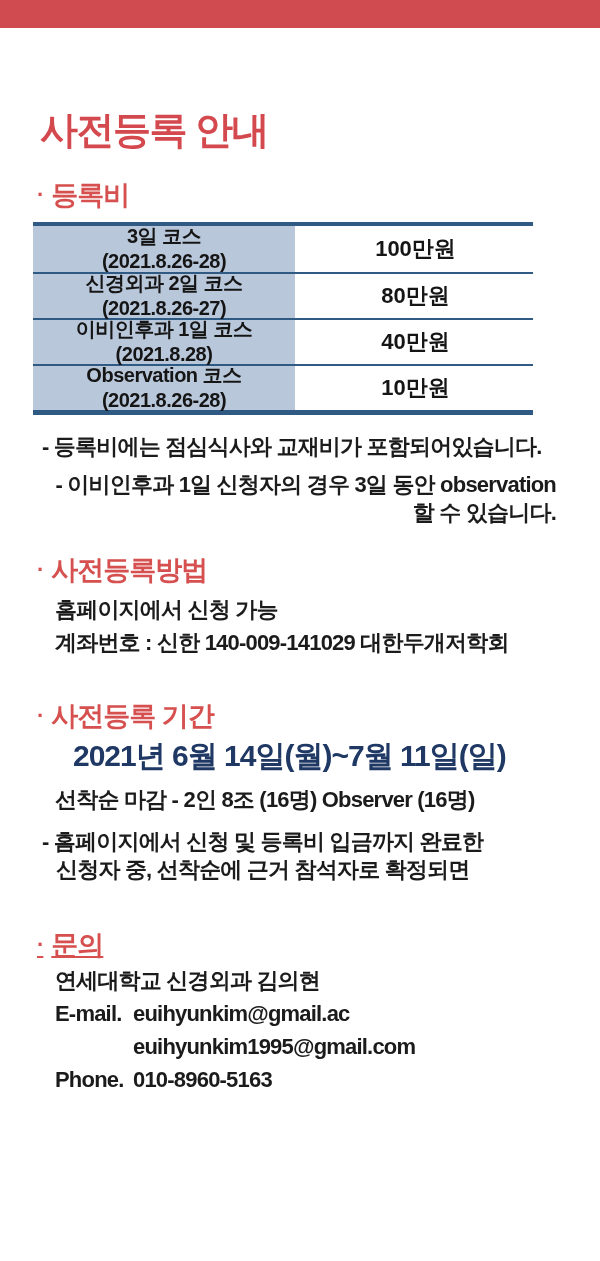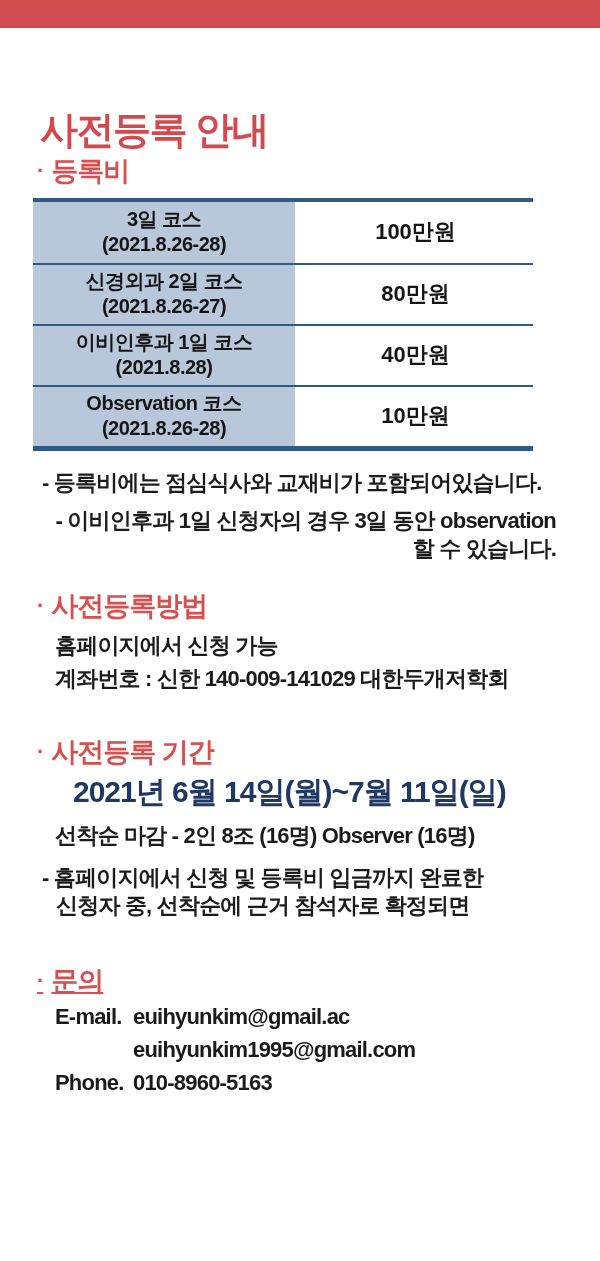--- a/index.html
+++ b/index.html
@@ -34,34 +34,34 @@
     letter-spacing: -1px;
     color: #d5504f;
     line-height: 34px;
     margin-left: 1px;
   }
   .sec-heading .bullet {
     font-size: 22px;
     vertical-align: 2px;
     margin-right: 8px;
   }
-  .h-fee     { }
+  .h-fee     { margin-top: 24px; }
   .h-method  { margin-top: 26px; }
   .h-period  { margin-top: 40px; }
   .h-contact { margin-top: 44px; text-decoration: underline; }
 
   
   .price-table {
     width: 500px;
     margin-left: -3px;
     margin-top: 10px;
     border-top: 4px solid #2e5a84;
     border-bottom: 5px solid #2e5a84;
   }
-  .pt-row { display: flex; height: 61px; }
+  .pt-row { display: flex; height: 46px; }
   .pt-row + .pt-row { border-top: 2px solid #2e5a84; }
   .pt-cell-course {
     width: 53%;
     background: #b9c7da;
     border-right: 3px solid #ffffff;
     display: flex;
     flex-direction: column;
     justify-content: center;
     align-items: center;
     font-weight: 700;
@@ -176,20 +176,21 @@
   <div class="body-text para capacity">선착순 마감 - 2인 8조 (16명)  Observer (16명)</div>
   <div class="body-text note period-note">
     <div>- 홈페이지에서 신청 및 등록비 입금까지 완료한</div>
     <div class="note-indent">신청자 중, 선착순에 근거 참석자로 확정되면</div>
   </div>
 
   <h2 class="sec-heading h-contact">
     <span class="bullet">·</span><span>문의</span>
   </h2>
   <div class="contact-block">
+    <div class="body-text para">연세대학교 신경외과 김의현</div>
     <div class="body-text para contact-row">
       <span class="contact-label">E-mail.</span>
       <span>euihyunkim@gmail.ac</span>
     </div>
     <div class="body-text para contact-row">
       <span class="contact-label"></span>
       <span>euihyunkim1995@gmail.com</span>
     </div>
     <div class="body-text para contact-row">
       <span class="contact-label">Phone.</span>

